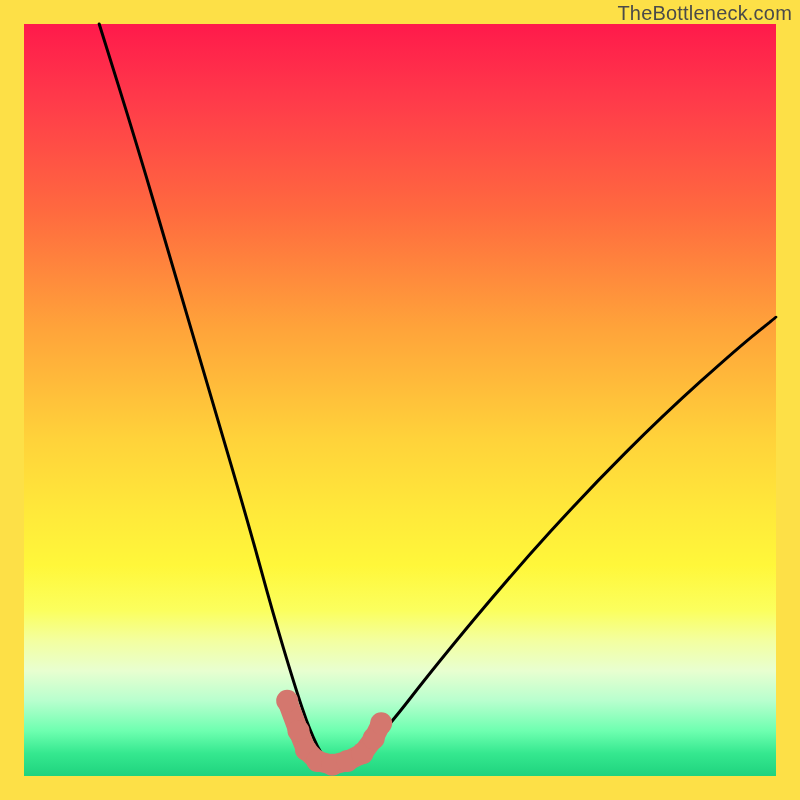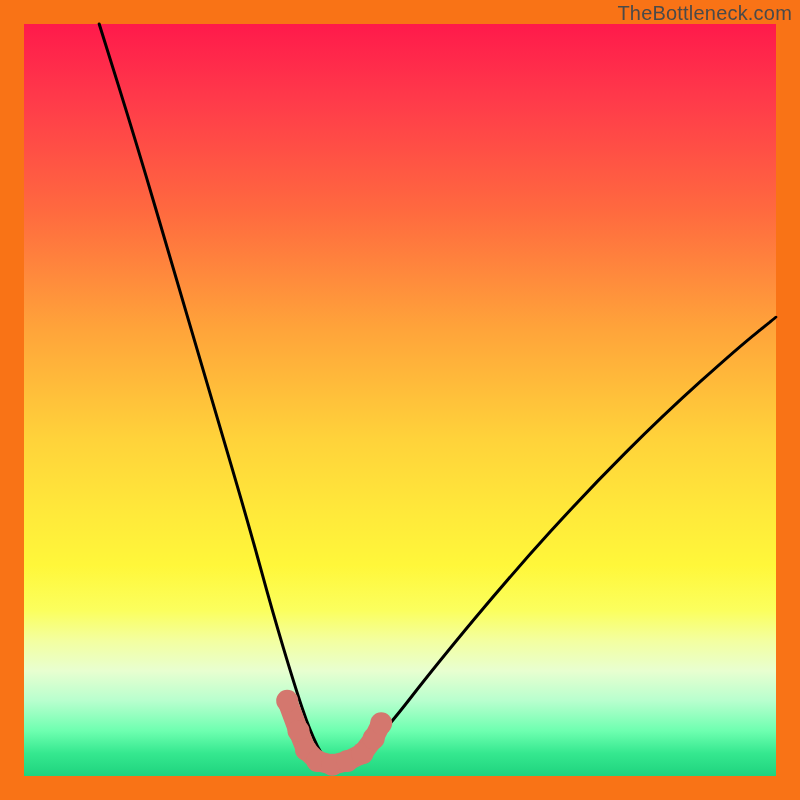--- a/index.html
+++ b/index.html
@@ -7,21 +7,21 @@
     padding: 0;
     width: 800px;
     height: 800px;
     overflow: hidden;
     font-family: Arial, Helvetica, sans-serif;
   }
   .frame {
     position: relative;
     width: 800px;
     height: 800px;
-    background: #f97316;
+    background: #fde047;
     box-sizing: border-box;
   }
   .plot-area {
     position: absolute;
     left: 24px;
     top: 24px;
     width: 752px;
     height: 752px;
     background: linear-gradient(
       to bottom,

